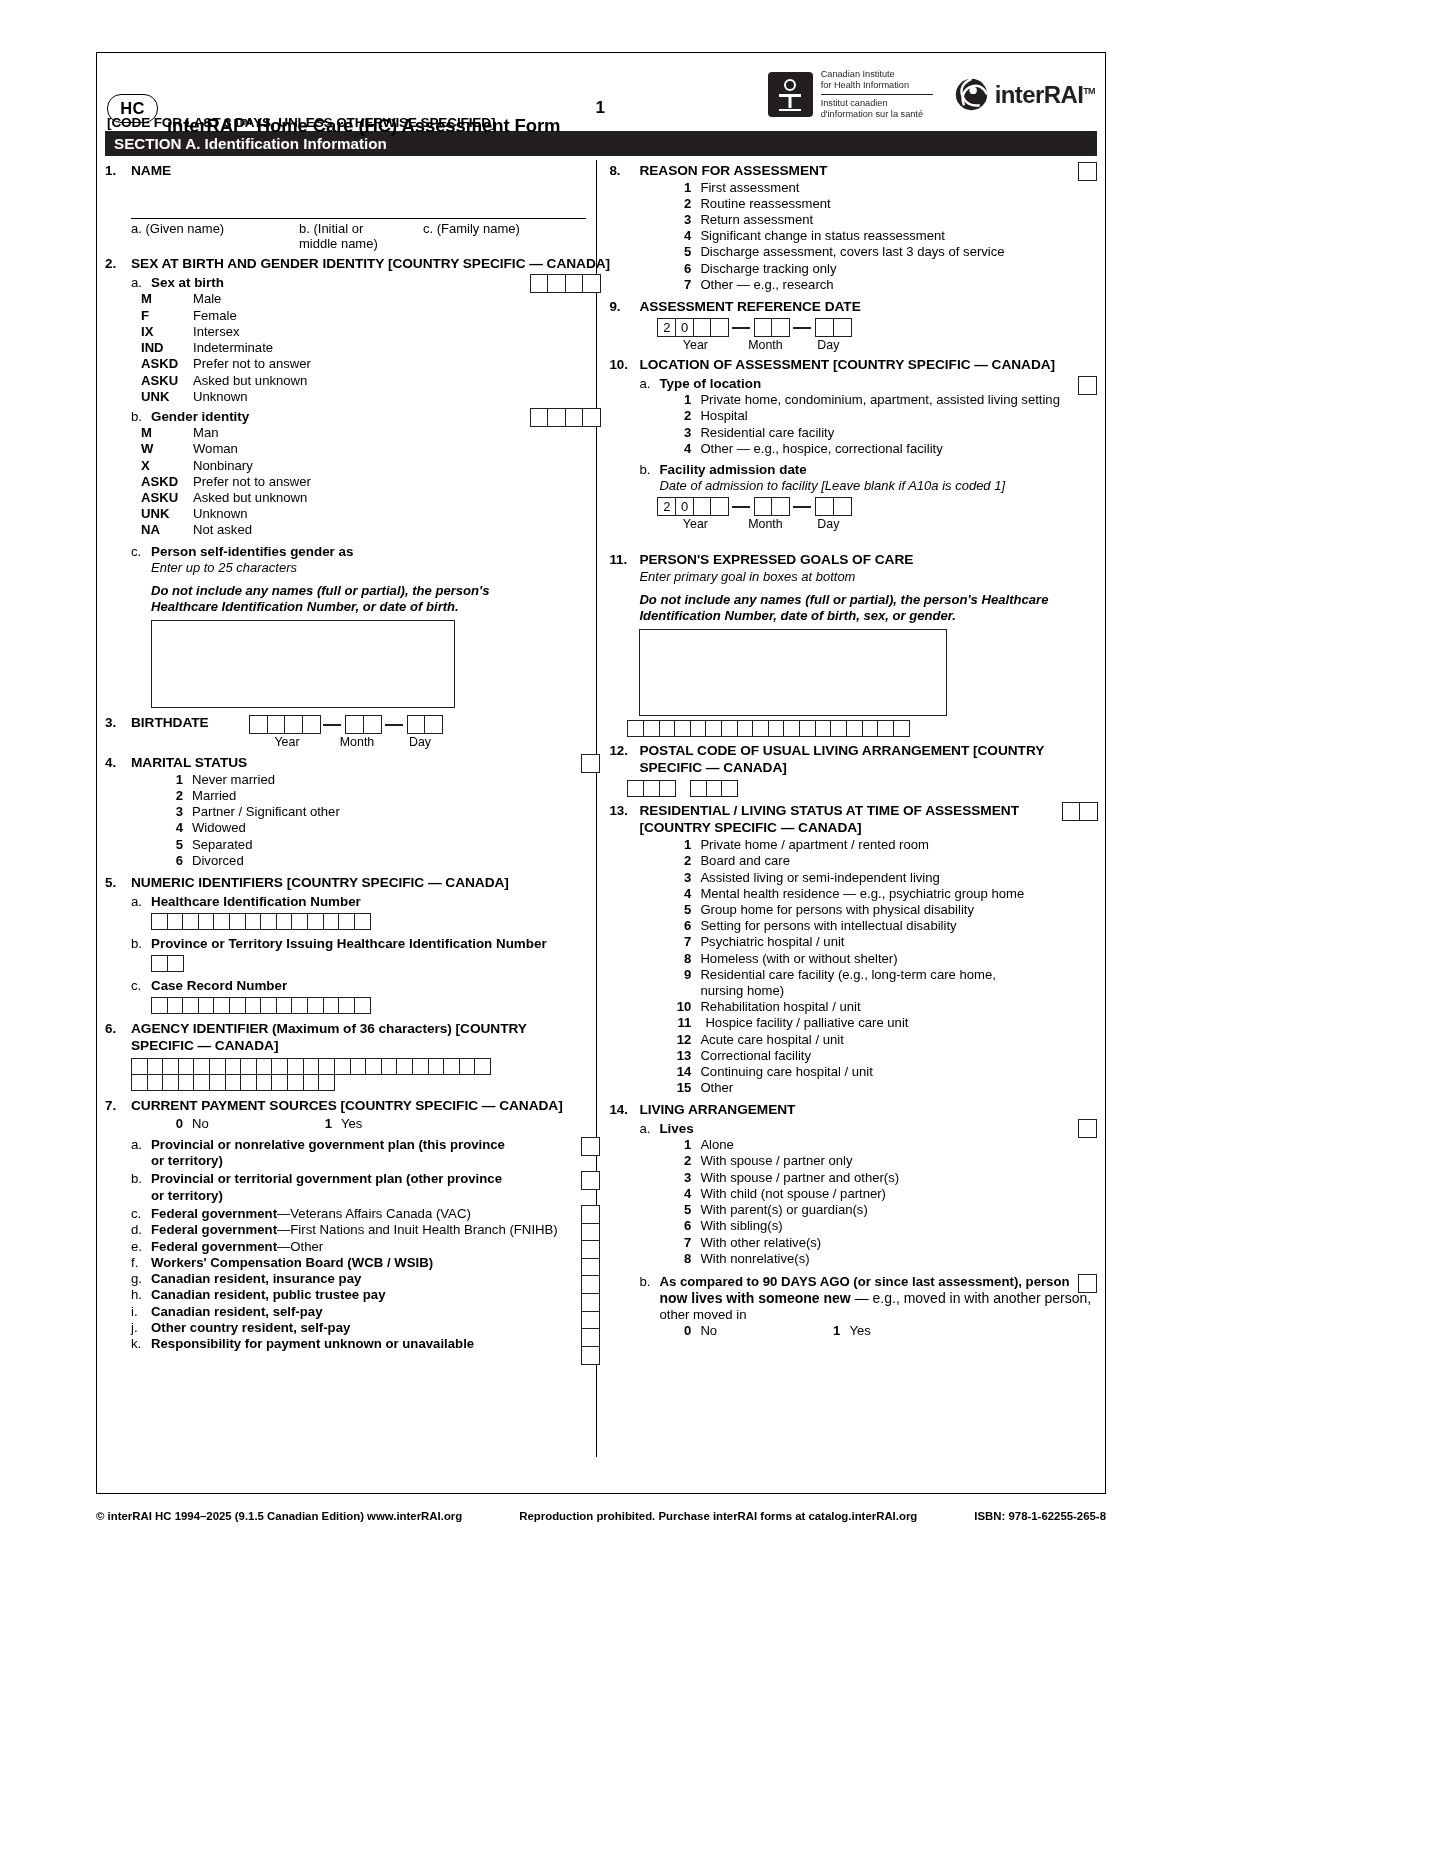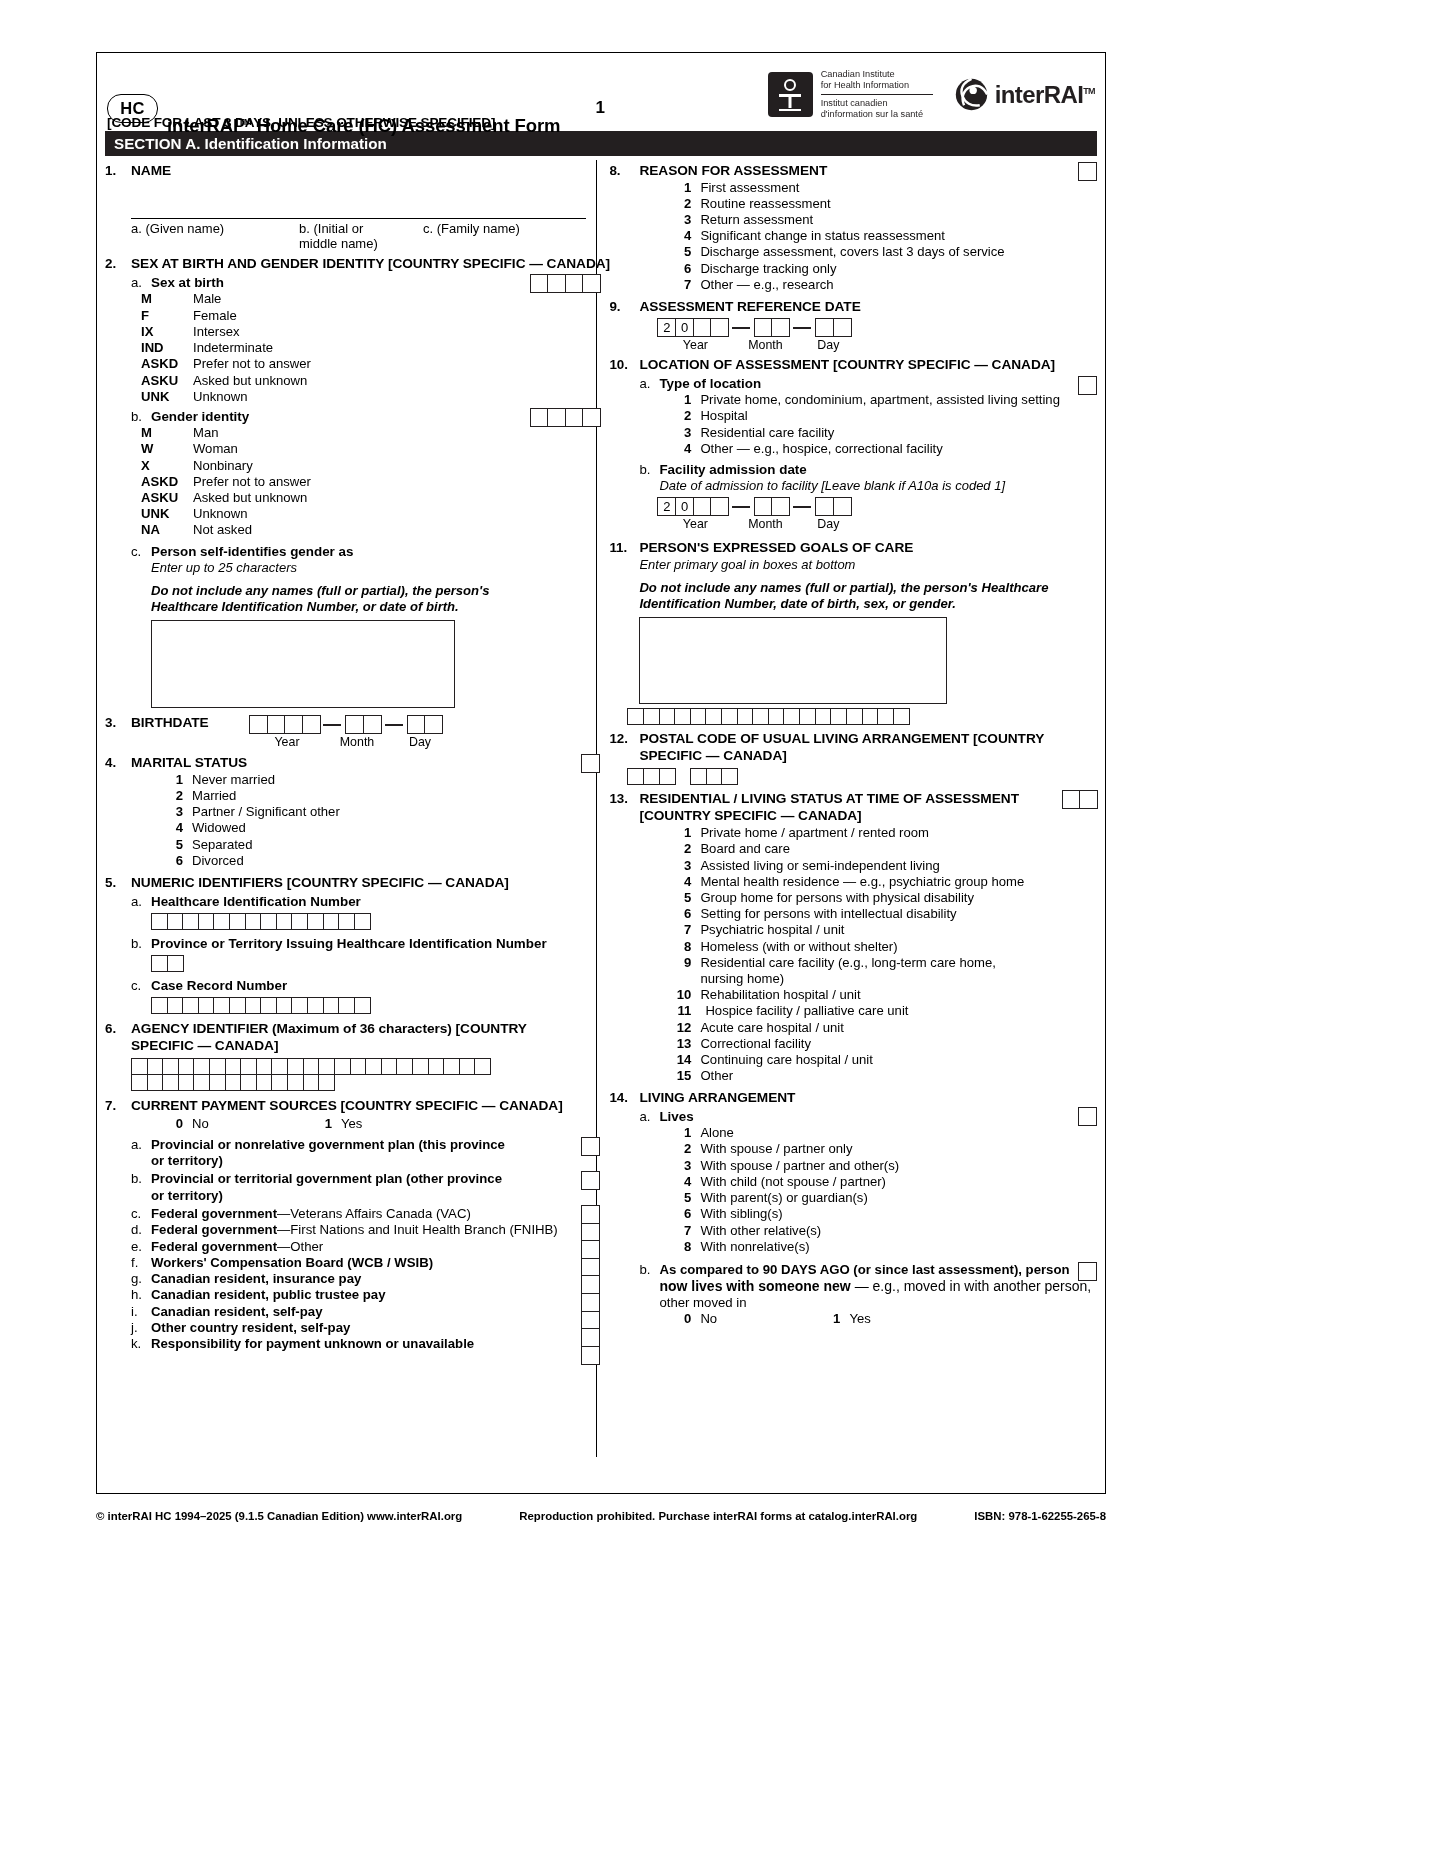--- a/index.html
+++ b/index.html
@@ -670,21 +670,21 @@
               </div>
               <div class="datelbl">
                 <div style="width:76px;text-align:center">Year</div>
                 <div style="width:64px;text-align:center">Month</div>
                 <div style="width:62px;text-align:center">Day</div>
               </div>
             </div>
           </div>
         </div>
 
-        <div class="item" style="margin-top:9px">
+        <div class="item" style="margin-top:21px">
           <div class="inum wide">11.</div>
           <div class="ibody">
             <div class="ttl">PERSON'S EXPRESSED GOALS OF CARE</div>
             <div class="ital">Enter primary goal in boxes at bottom</div>
             <div class="bold-ital" style="margin-top:7px">Do not include any names (full or partial), the person's Healthcare</div>
             <div class="bold-ital">Identification Number, date of birth, sex, or gender.</div>
             <div class="bigbox" style="width:308px;height:87px;margin-top:5px"></div>
             <div class="bxrow" style="margin-top:4px;margin-left:-12px">
               <div class="bx sm"></div>
                   <div class="bx sm"></div>

